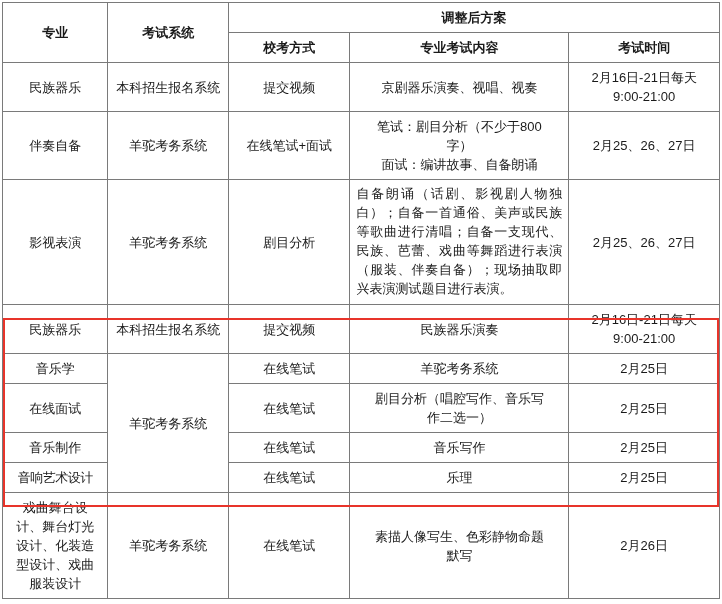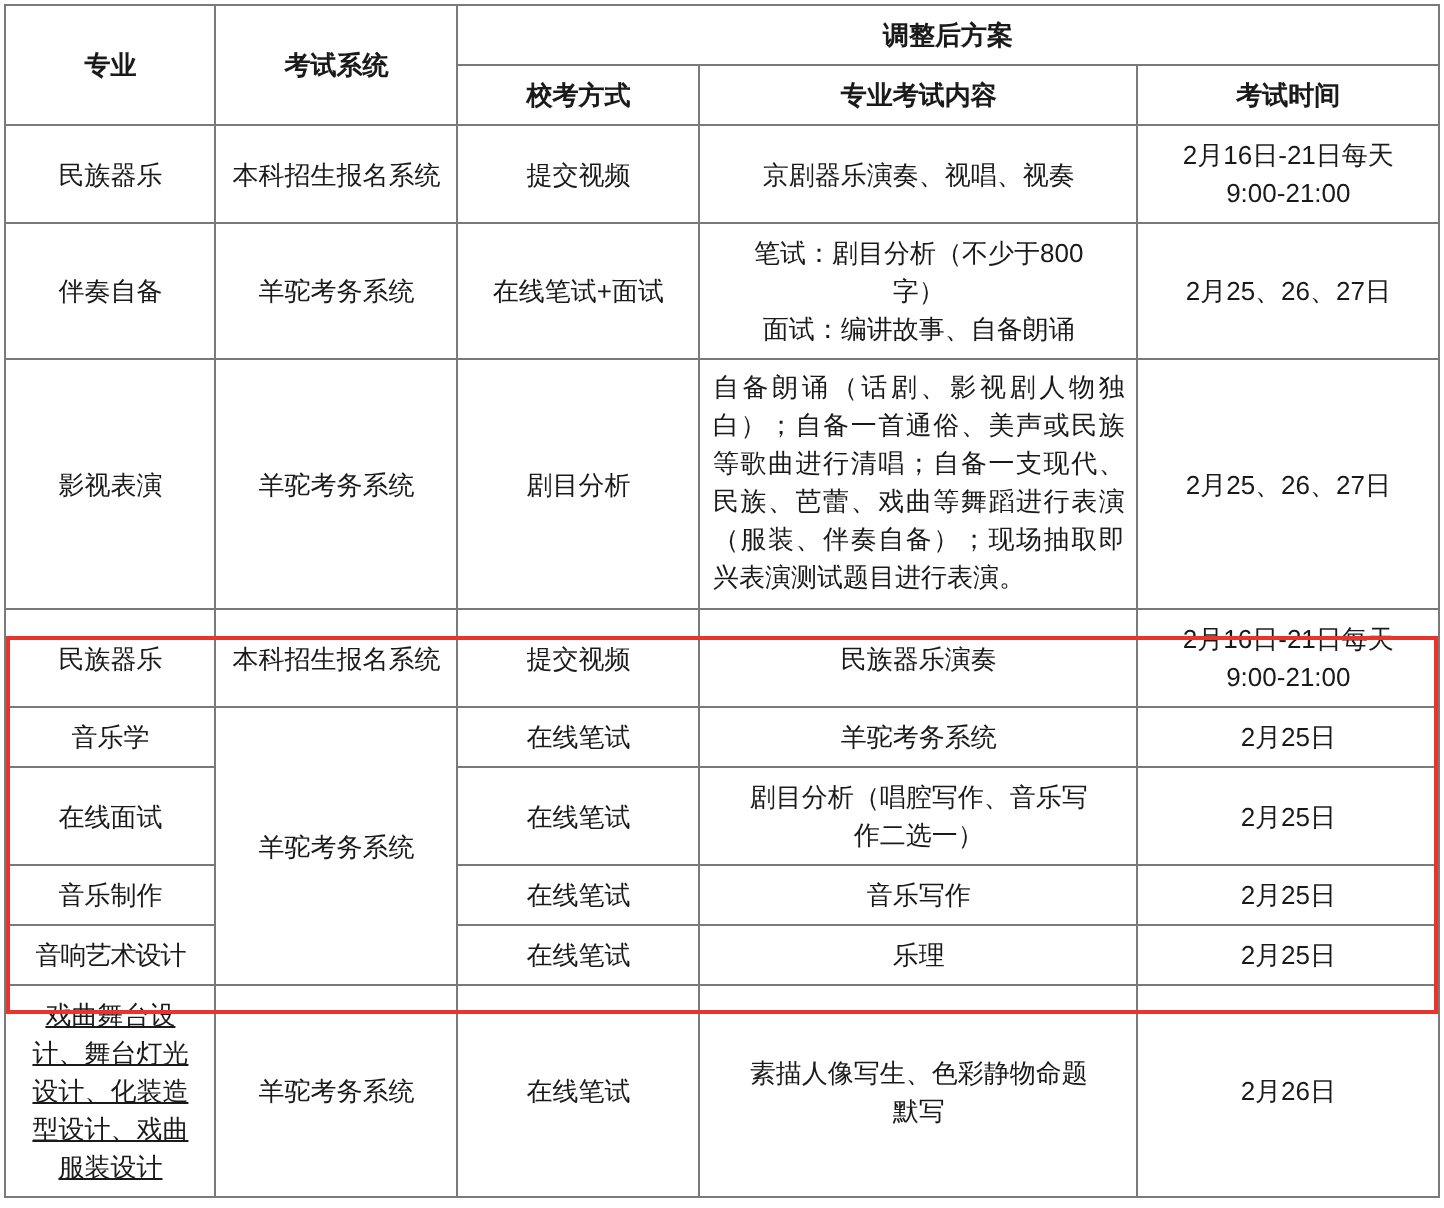--- a/index.html
+++ b/index.html
@@ -159,21 +159,21 @@
       </tr>
 
       <tr>
         <td class="major" style="letter-spacing:-0.5px">音响艺术设计</td>
         <td>在线笔试</td>
         <td class="left">乐理</td>
         <td>2月25日</td>
       </tr>
 
       <tr>
-        <td class="major" style="padding-left:10px;padding-right:10px;text-decoration:underline;">戏曲舞台设计、舞台灯光设计、化装造型设计、戏曲服装设计</td>
+        <td class="major" style="padding-left:10px;padding-right:10px;">戏曲舞台设计、舞台灯光设计、化装造型设计、戏曲服装设计</td>
         <td>羊驼考务系统</td>
         <td>在线笔试</td>
         <td class="left">
           <span>素描人像写生、色彩静物命题</span><br>
           <span>默写</span>
         </td>
         <td>2月26日</td>
       </tr>
     </tbody>
   </table>

